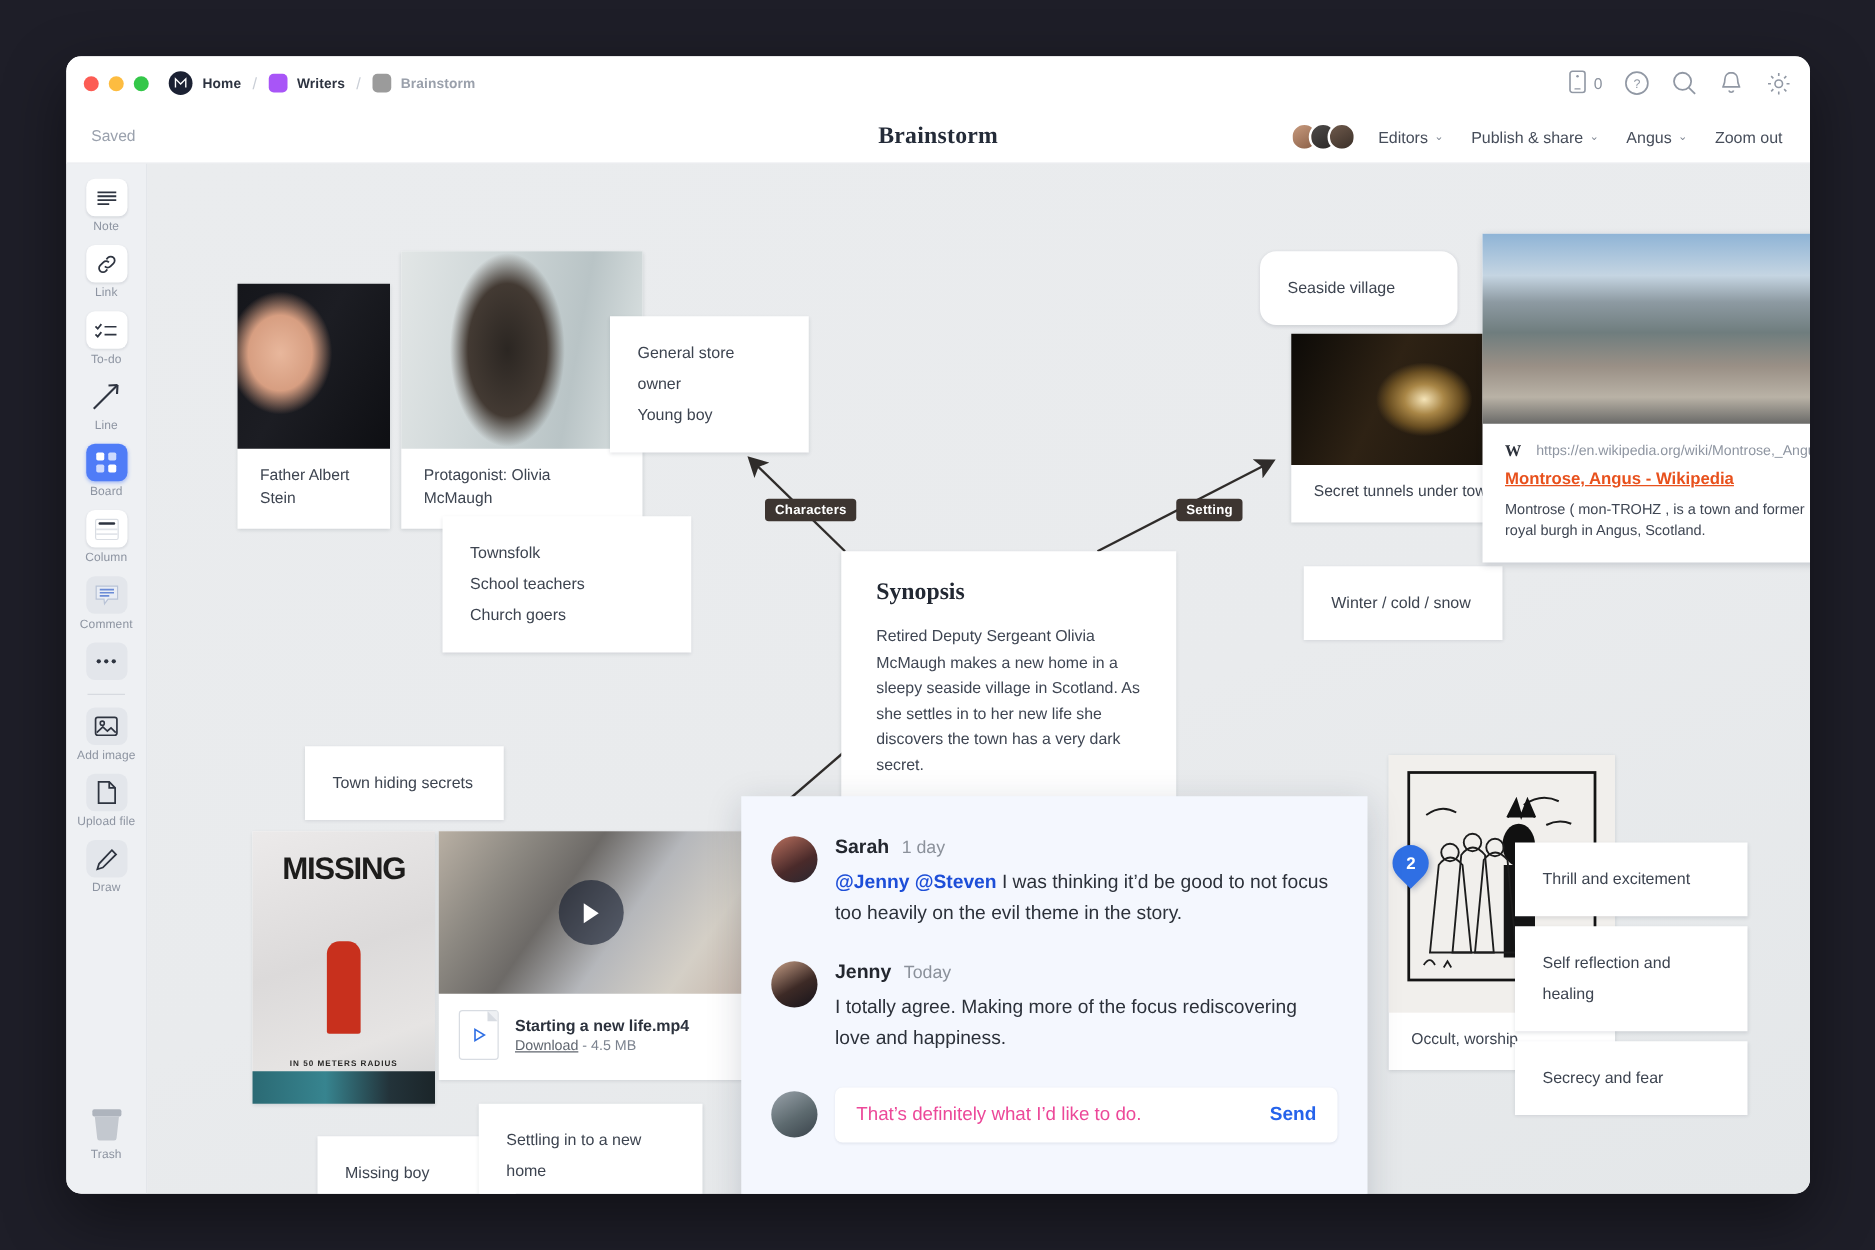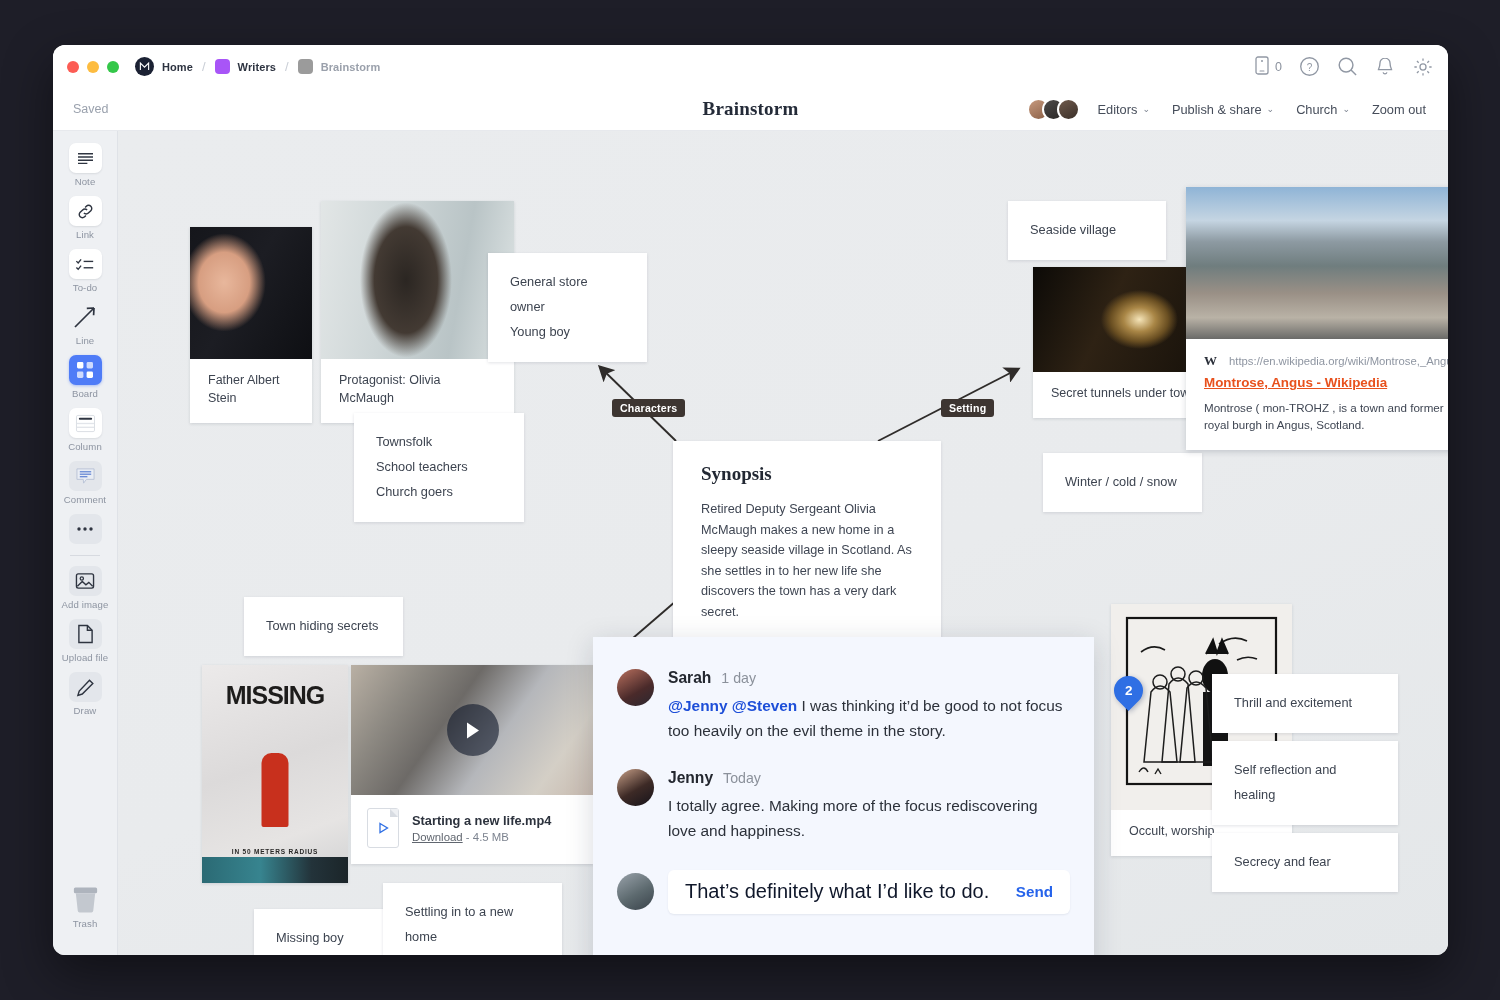--- a/index.html
+++ b/index.html
@@ -180,21 +180,21 @@
   .cmt-name { font-size: 15.6px; font-weight:bold; color:#23272f; }
   .cmt-time { font-size: 14.2px; color:#8b919b; }
   .cmt-text { font-size: 15.4px; color:#2c313a; line-height: 1.62; margin-top: 7px; }
   .mention { color:#1d4ed8; font-weight:bold; }
   .cmt-input-row { display:flex; gap:14px; align-items:center; padding: 0 24px; }
   .cmt-input {
     flex:1; background:#fff; border-radius:6px; height: 44px;
     display:flex; align-items:center; padding: 0 17px;
     box-shadow: 0 1px 2px rgba(30,40,60,.08);
   }
-  .cmt-input .val { flex:1; font-size: 20px; color:#0f172a; }
+  .cmt-input .val { flex:1; font-size: 15px; color:#ec4899; }
   .cmt-send { font-size: 15.2px; font-weight:bold; color:#2563eb; cursor:pointer; }
 
   
   .ph { background-size: cover; background-position: center; }
 </style>
 </head>
 <body>
 
 <div id="app-window">
 
@@ -275,21 +275,21 @@
       </div>
       <div class="menu-item" style="margin-left:10px;">
         <span>Editors</span>
         <span class="caret">⌄</span>
       </div>
       <div class="menu-item">
         <span>Publish &amp; share</span>
         <span class="caret">⌄</span>
       </div>
       <div class="menu-item">
-        <span>Church</span>
+        <span>Angus</span>
         <span class="caret">⌄</span>
       </div>
       <div class="menu-item">
         <span>Zoom out</span>
       </div>
     </div>
   </div>
 
   <div class="rail">
 
@@ -473,27 +473,27 @@
         radial-gradient(ellipse 34% 70% at 44% 50%, #2b2622 0%, #433a33 48%, rgba(0,0,0,0) 70%),
         linear-gradient(100deg,#e2e6e6 0%,#cfd7d8 35%,#b9c4c6 70%,#dfe5e5 100%);"></div>
       <div class="cap">Protagonist: Olivia McMaugh</div>
     </div>
 
     <div class="card pad" style="left:370px; top:122px; width:159px;">
       <div class="txt">General store owner</div>
       <div class="txt">Young boy</div>
     </div>
 
-    <div class="card pad" style="left:236px; top:282px; width:170px;">
+    <div class="card pad" style="left:236px; top:282px; width:199px;">
       <div class="txt">Townsfolk</div>
       <div class="txt">School teachers</div>
       <div class="txt">Church goers</div>
     </div>
 
-    <div class="card pad" style="left:890px; top:70px; width:158px;">
+    <div class="card pad" style="left:890px; top:70px; width:158px;border-radius:13px;">
       <div class="txt">Seaside village</div>
     </div>
 
     <div class="imgcard" style="left:915px; top:136px; width:190px;">
       <div class="thumb ph" style="height:105px;background:
         radial-gradient(ellipse 26% 36% at 56% 50%, #f5e4b8 0%, #a98646 32%, #6a4f22 58%, rgba(0,0,0,0) 78%),
         linear-gradient(115deg,#0c0a07 0%,#2e2214 40%,#140f09 100%);"></div>
       <div class="cap">Secret tunnels under town</div>
     </div>
 

